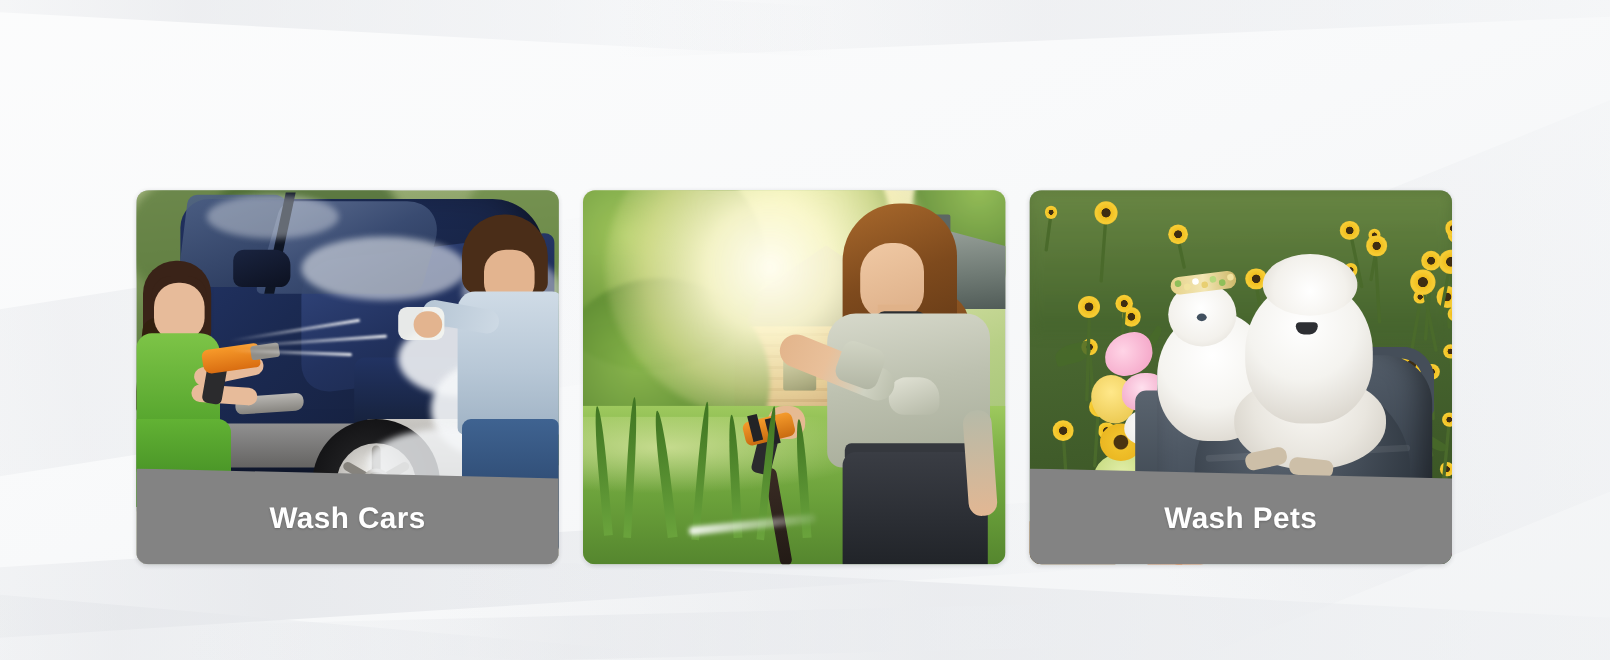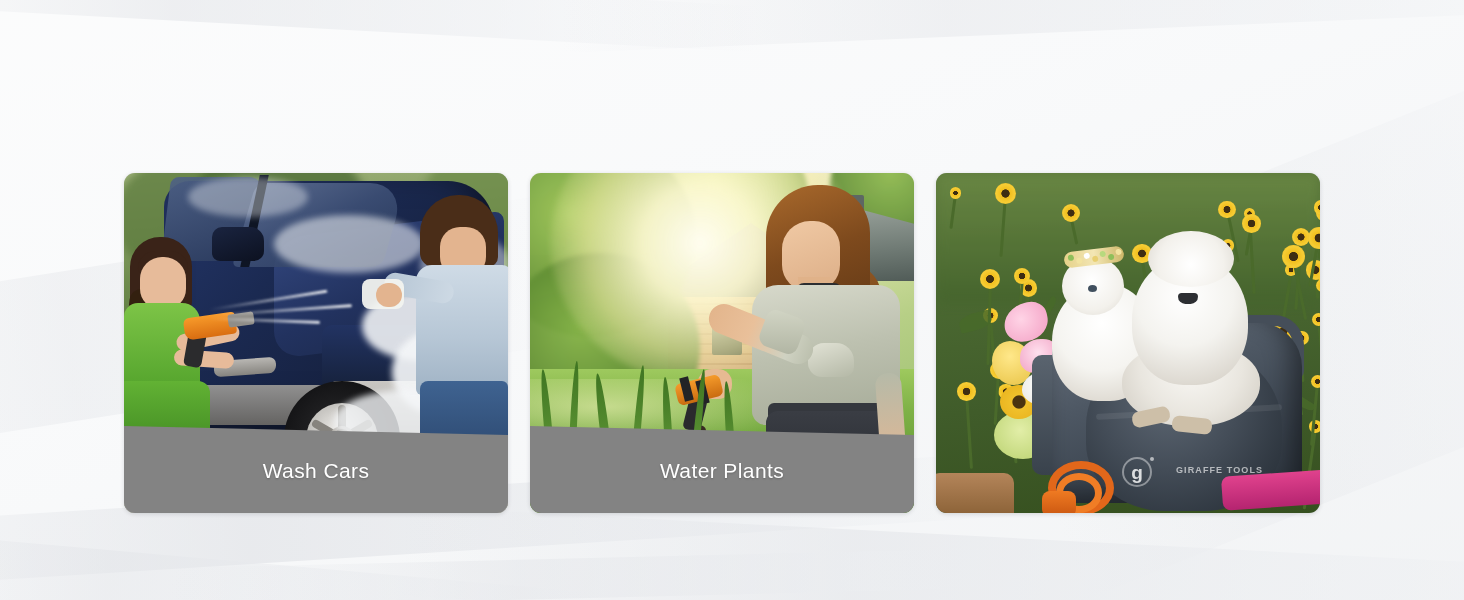--- a/index.html
+++ b/index.html
@@ -61,21 +61,21 @@
   
   .caption {
     position:absolute; left:0; right:0; bottom:0; height:96px;
     background:#838383;
     clip-path:polygon(0 9px, 100% 18px, 100% 100%, 0 100%);
     display:flex; align-items:center; justify-content:center;
     padding-top:12px;
     z-index:9;
   }
   .caption-label {
-    color:#ffffff; font-size:21px; font-weight:normal; letter-spacing:.4px;
+    color:#ffffff; font-size:27px; font-weight:bold; letter-spacing:.4px;
     text-shadow:0 1px 2px rgba(0,0,0,.22);
   }
 
   
   .c1 .bg-trees { inset:0; background:linear-gradient(175deg,#9fb27a 0%,#6d8a4c 30%,#4e6b38 60%,#3c5330 100%); }
   .c1 .tree-blob { border-radius:50%; background:#5b7a3c; opacity:.75; filter:blur(4px); }
   .c1 .t1 { left:-10px; top:-16px; width:140px; height:120px; }
   .c1 .t2 { left:70px;  top:-30px; width:170px; height:110px; background:#486832; }
   .c1 .t3 { left:300px; top:-26px; width:130px; height:96px;  background:#6b8a47; }
   .c1 .ground { left:0; right:0; top:250px; height:90px; background:linear-gradient(180deg,#b9b5ac 0%,#cfcbc2 40%,#c6c2b9 100%); }
@@ -486,23 +486,20 @@
           <div class="n-band2"></div>
 
         <div class="blade bl1"></div>
           <div class="blade bl2"></div>
           <div class="blade bl3"></div>
         <div class="blade bl4"></div>
           <div class="blade bl5"></div>
           <div class="blade bl6"></div>
         <div class="blade bl7"></div>
         <div class="water-jet"></div>
-      </div>
-      <div class="caption">
-        <span class="caption-label">Water Plants</span>
       </div>
     </div>
 
     <div class="card c3">
       <div class="scene">
         <div class="field"></div>
         <div class="field-blur"></div>
         <div id="c3-flora">
             <div class="stem" style="position: absolute; left: 210.753px; top: 150.105px; height: 85.1789px; transform: rotate(-1.76454deg); transform-origin: 50% 0px;"></div>
             <div class="flower" style="position: absolute; left: 204.456px; top: 140.749px; width: 15.5938px; height: 15.5938px;"></div>
@@ -635,16 +632,19 @@
           </div>
         <div class="hen-a-eye"></div>
 
         <div class="hen-b-skirt"></div>
         <div class="hen-b-body"></div>
         <div class="hen-b-crest"></div>
         <div class="hen-b-beak"></div>
         <div class="hen-b-foot1"></div>
           <div class="hen-b-foot2"></div>
       </div>
+      <div class="caption">
+        <span class="caption-label">Wash Pets</span>
+      </div>
     </div>
 
   </div>
 </div>
 
 </body></html>

